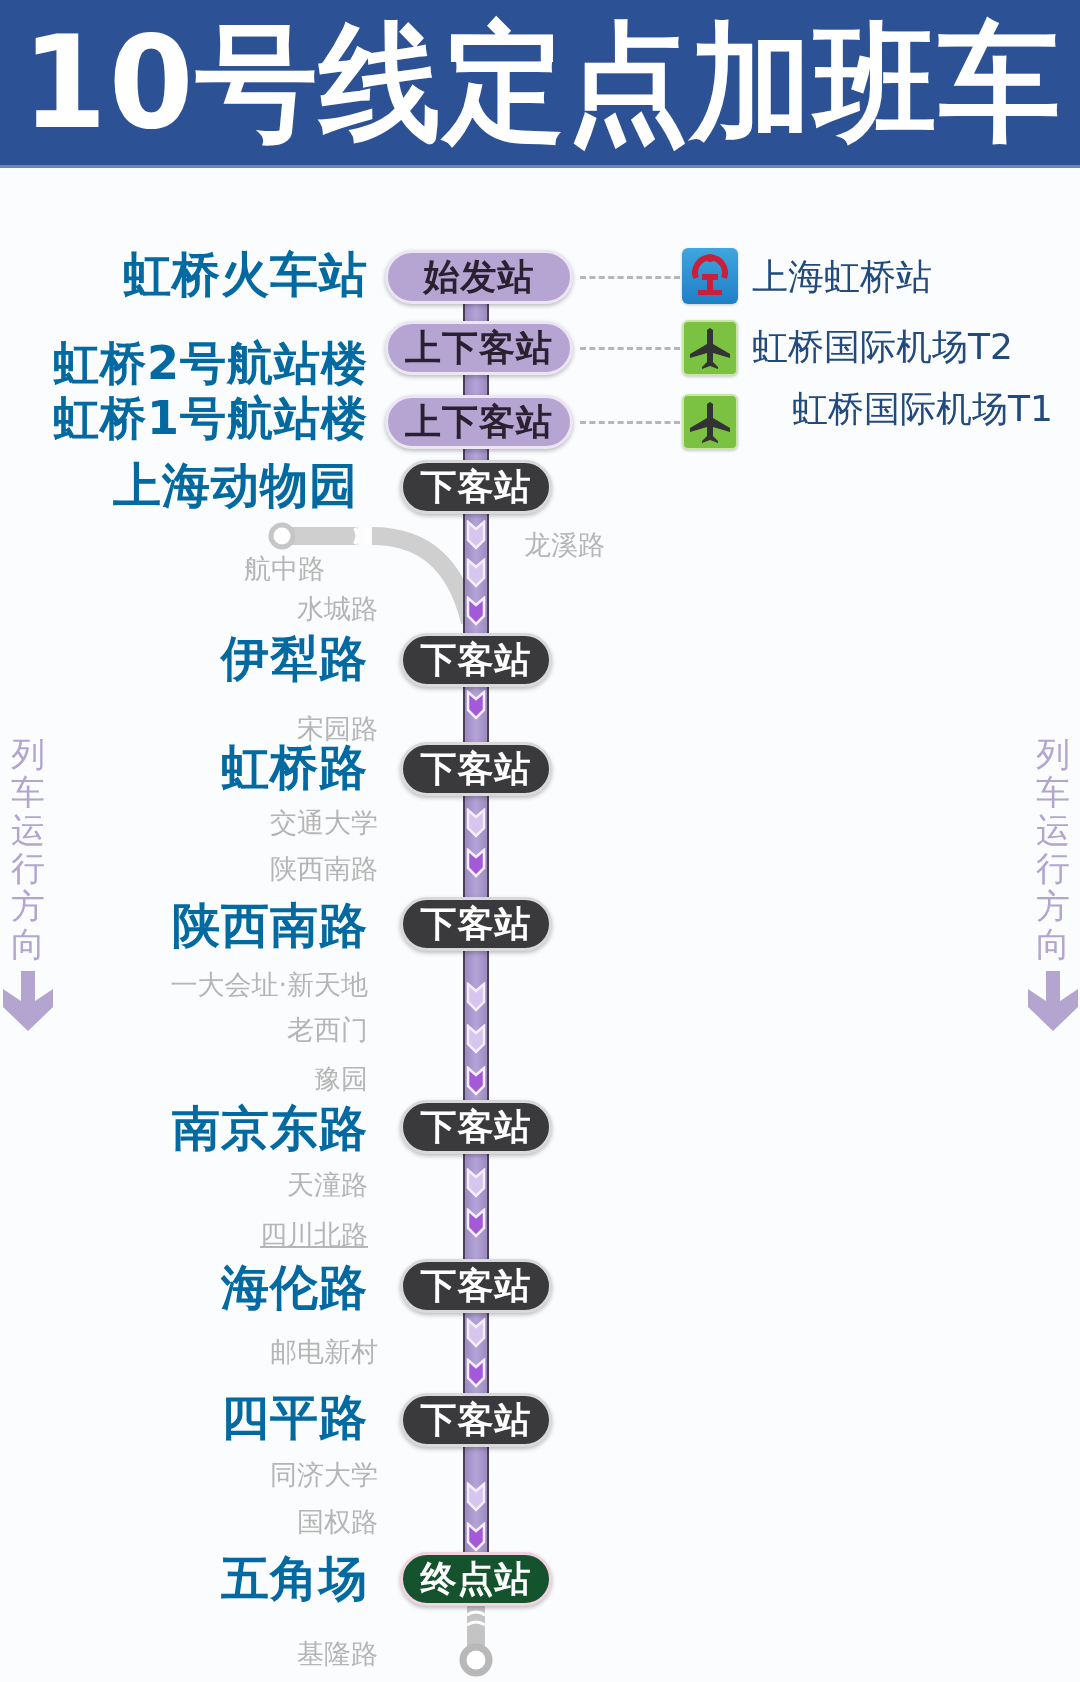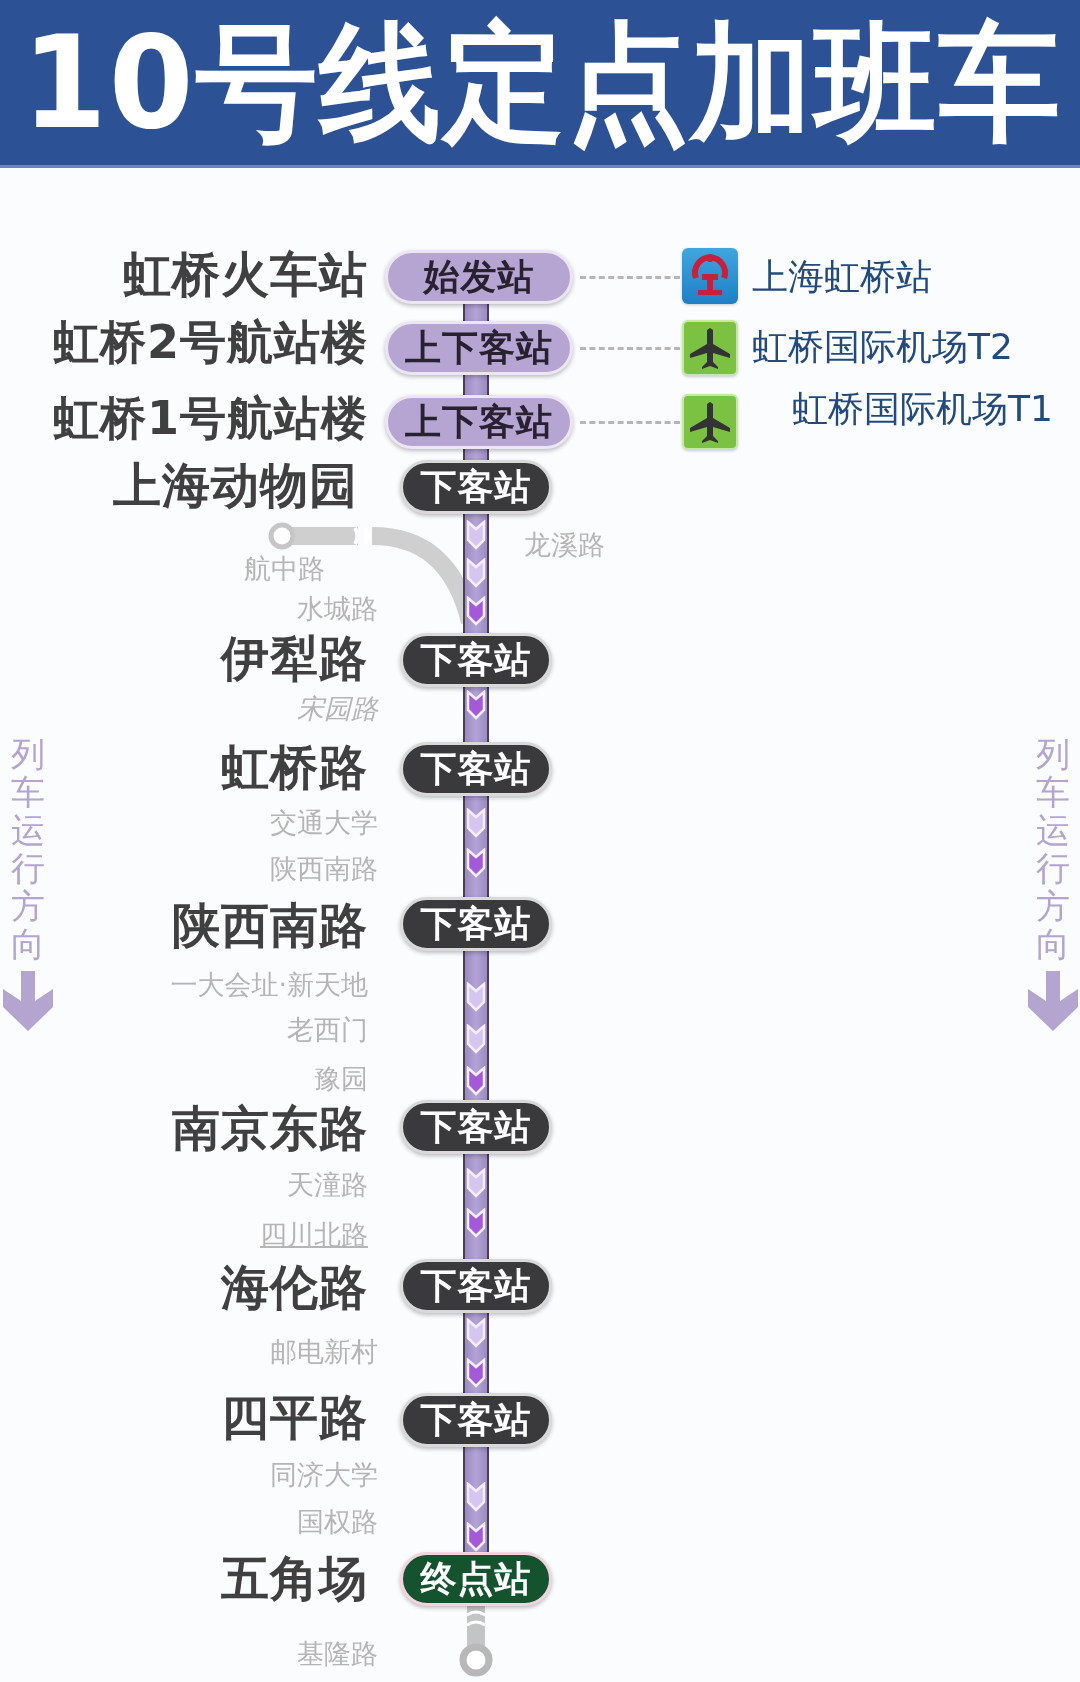--- a/index.html
+++ b/index.html
@@ -44,21 +44,21 @@
     background: #3a3a3c; color: #ffffff;
     border: 3px solid #d9d9d9;
   }
   .pill.end {
     left: 400px; width: 152px;
     background: #14532d; color: #ffffff;
     border: 3px solid #f2d3de;
   }
   .major {
     position: absolute; right: 712px; height: 60px; line-height: 60px;
-    font-size: 48px; font-weight: bold; color: #404040;
+    font-size: 48px; font-weight: bold; color: #0369a1;
     white-space: nowrap; text-align: center; letter-spacing: 1px;
   }
   .minor {
     position: absolute; right: 702px; height: 34px; line-height: 34px;
     font-size: 27px; color: #b5b5b5; white-space: nowrap; text-align: right;
   }
   .dash {
     position: absolute; left: 580px; width: 100px; height: 0;
     border-top: 3px dashed #b6b6b6;
   }
@@ -173,37 +173,37 @@
 <div class="transfer-icon air" style="top: 394px;">
   <svg width="52" height="52" viewBox="0 0 52 52">
     <path d="M26 6 L29 8 L29 22 L46 32 L46 36 L29 31 L29 40 L34 45 L34 47 L26 44 L18 47 L18 45 L23 40 L23 31 L6 36 L6 32 L23 22 L23 8 Z" fill="#333333"></path>
   </svg>
 </div>
 <div class="transfer-label" style="top: 384px; margin-left: 40px;">虹桥国际机场T1</div>
 
 <div class="major" style="top: 244px;">虹桥火车站</div>
 <div class="pill start" style="top: 250px;">始发站</div>
 
-<div class="major" style="top: 312px; font-size:46px;">虹桥2号航站楼</div>
+<div class="major" style="top: 333px; font-size:46px;">虹桥2号航站楼</div>
 <div class="pill both" style="top: 321px;">上下客站</div>
 
 <div class="major" style="top: 388px; font-size:46px;">虹桥1号航站楼</div>
 <div class="pill both" style="top: 395px;">上下客站</div>
 
 <div class="major" style="top: 455px; right: 722px;">上海动物园</div>
 <div class="pill alight" style="top: 460px;">下客站</div>
 
 <div class="minor" style="top: 528px; left: 524px; right: auto; text-align:right;">龙溪路</div>
 <div class="minor" style="top: 592px;">水城路</div>
 <div class="minor" style="top: 552px; right: 755px;">航中路</div>
 
 <div class="major" style="top: 628px;">伊犁路</div>
 <div class="pill alight" style="top: 633px;">下客站</div>
 
-<div class="minor" style="top: 692px; font-style: italic;">宋园路</div>
+<div class="minor" style="top: 712px;">宋园路</div>
 
 <div class="major" style="top: 737px;">虹桥路</div>
 <div class="pill alight" style="top: 742px;">下客站</div>
 
 <div class="minor" style="top: 806px;">交通大学</div>
 <div class="minor" style="top: 852px;">陕西南路</div>
 
 <div class="major" style="top: 895px;">陕西南路</div>
 <div class="pill alight" style="top: 897px;">下客站</div>
 

